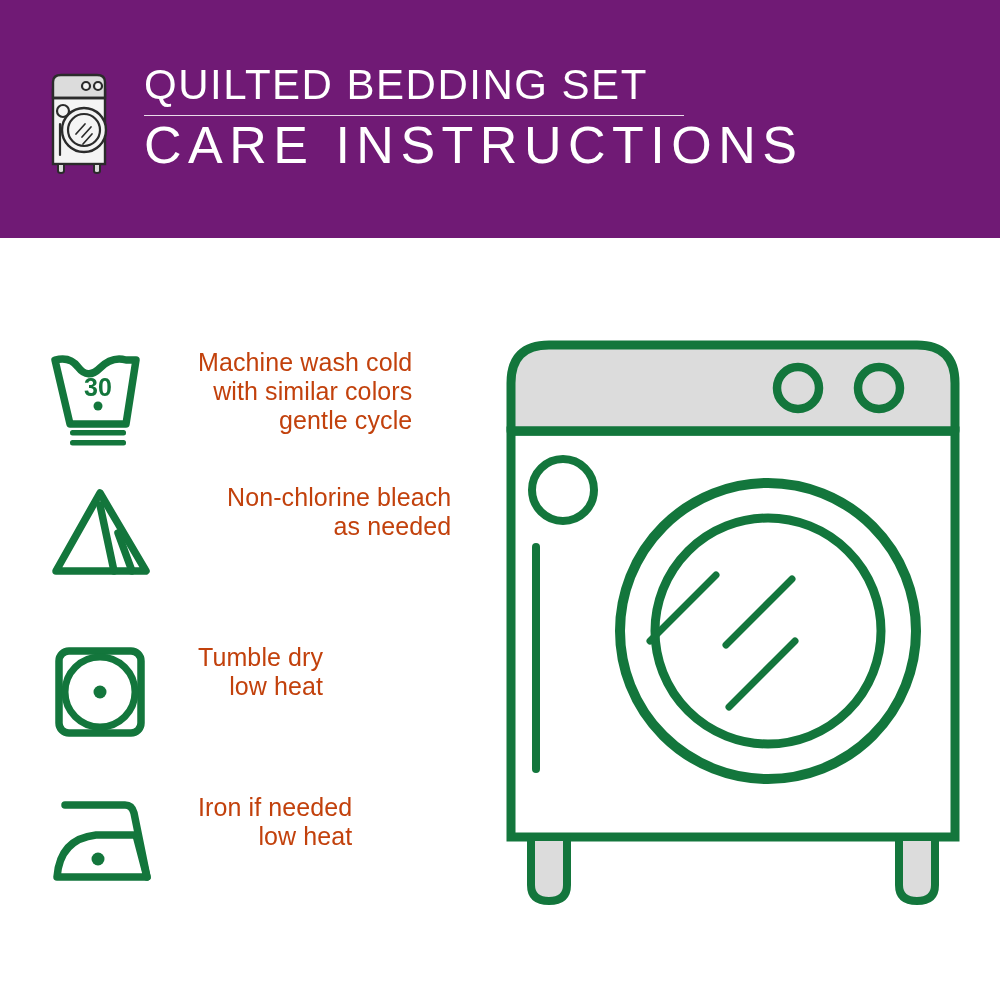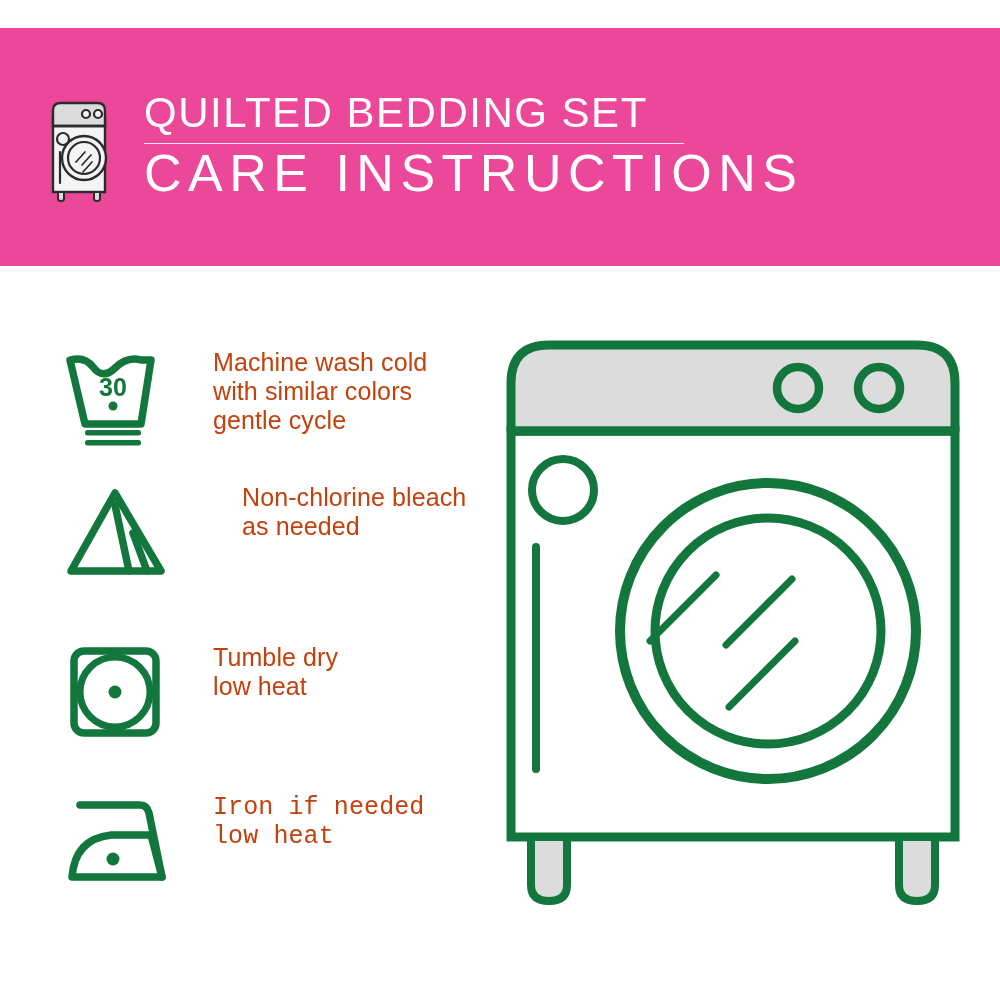--- a/index.html
+++ b/index.html
@@ -18,22 +18,21 @@
     overflow: hidden;
   }
 
   
   #header-band {
     position: absolute;
     left: 0;
     top: 0;
     width: 1000px;
     height: 238px;
-    background: #ec4899;
-    margin-top: 28px;
+    background: #701a75;
   }
   #header-inner {
     position: absolute;
     left: 44px;
     top: 62px;
     display: flex;
     align-items: flex-start;
   }
   #header-logo {
     width: 74px;
@@ -73,21 +72,22 @@
   #care-list {
     position: absolute;
     left: 0;
     top: 238px;
     width: 500px;
   }
   .care-row {
     position: absolute;
     display: flex;
     align-items: flex-start;
-    left: 63px;
+    left: 48px;
+    text-align: right;
   }
   .care-symbol {
     flex: 0 0 auto;
     width: 112px;
     height: 100px;
   }
   .care-text {
     margin-left: 38px;
     color: #c2410c;
     font-size: 25px;
@@ -181,21 +181,21 @@
     <div class="care-row" style="top:405px;">
       <svg class="care-symbol" viewBox="0 0 112 100">
         <rect x="11" y="8" width="82" height="82" rx="10" ry="10" fill="none" stroke="#13763C" stroke-width="7.5"></rect>
         <circle cx="52" cy="49" r="35" fill="none" stroke="#13763C" stroke-width="7"></circle>
         <circle cx="52" cy="49" r="6.5" fill="#13763C"></circle>
       </svg>
       <div class="care-text">Tumble dry
 low heat</div>
     </div>
 
-    <div class="care-row" style="top:555px;font-family:Liberation Mono, monospace;">
+    <div class="care-row" style="top:555px;">
       <svg class="care-symbol" viewBox="0 0 112 100">
 
         <path d="M17 12 L77 12 Q84 12 86 20 L99 84" fill="none" stroke="#13763C" stroke-width="7.5" stroke-linecap="round" stroke-linejoin="round"></path>
 
         <path d="M9 84 Q12 46 48 42 L88 42 L99 84 Z" fill="none" stroke="#13763C" stroke-width="7.5" stroke-linejoin="round" stroke-linecap="round"></path>
         <circle cx="50" cy="66" r="6.5" fill="#13763C"></circle>
       </svg>
       <div class="care-text">Iron if needed
 low heat</div>
     </div>

